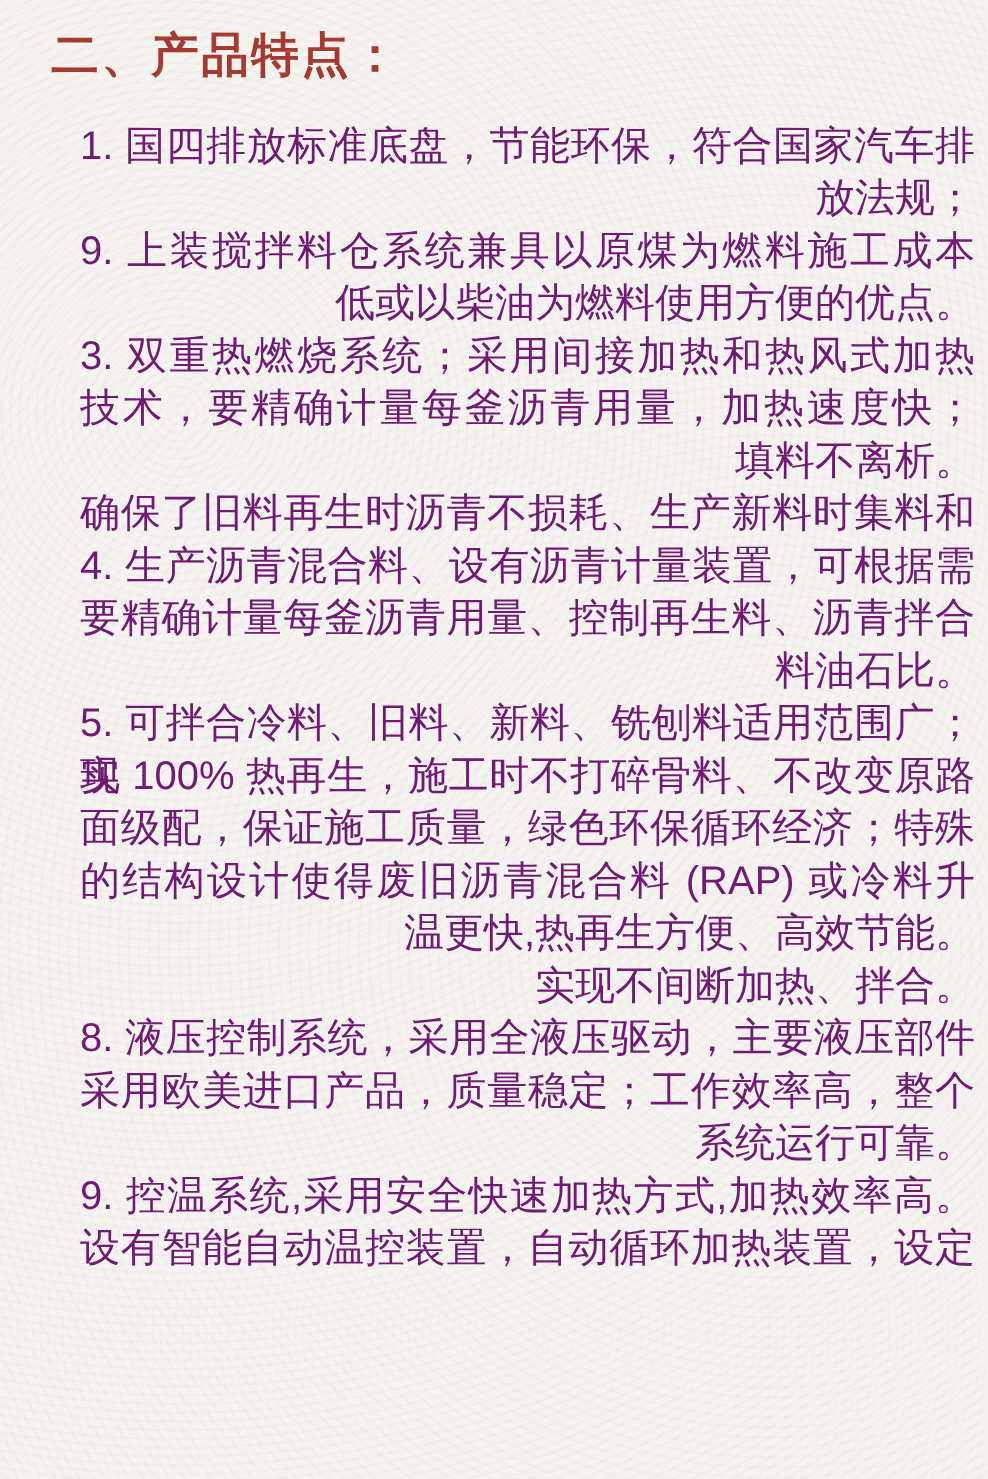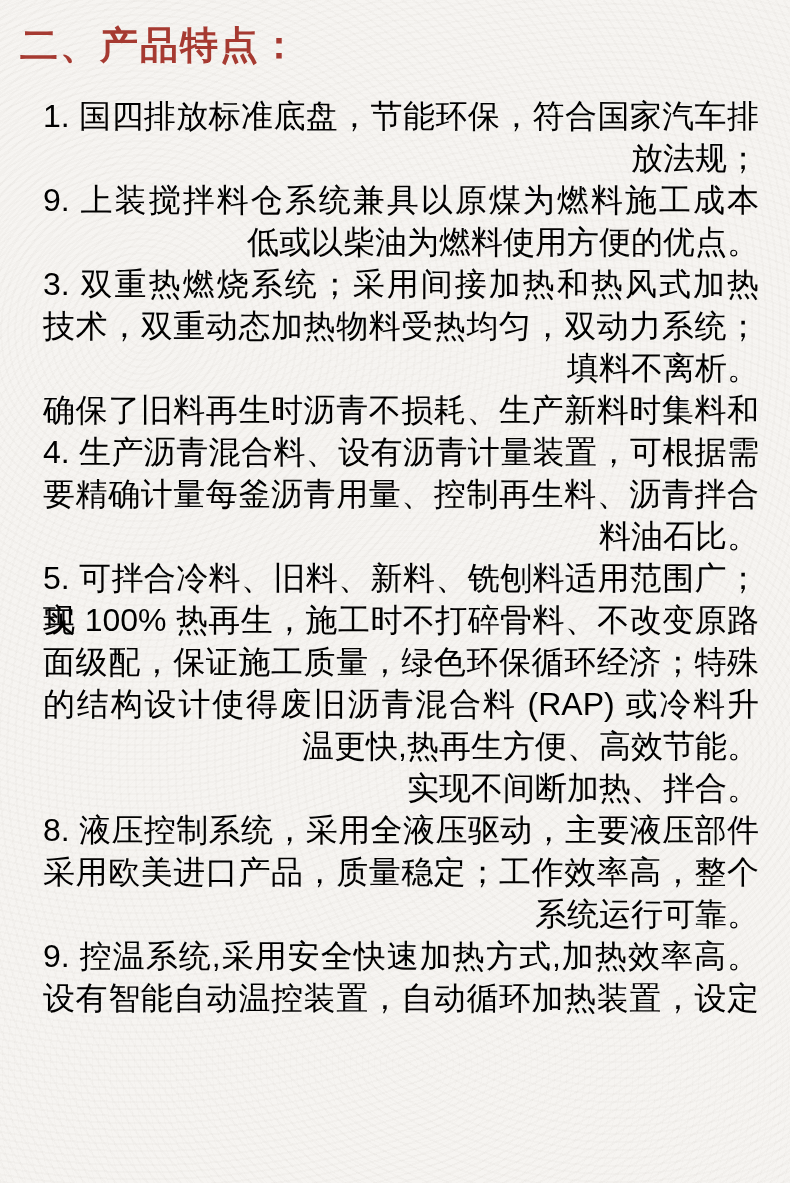--- a/index.html
+++ b/index.html
@@ -15,37 +15,37 @@
     
     background-image:
       repeating-radial-gradient(circle at 18% 28%, rgba(140,130,118,0.035) 0 2px, rgba(255,255,255,0.0) 2px 7px),
       repeating-radial-gradient(circle at 78% 64%, rgba(140,130,118,0.03) 0 2px, rgba(255,255,255,0.0) 2px 8px),
       repeating-radial-gradient(circle at 52% 90%, rgba(150,140,128,0.028) 0 1px, rgba(255,255,255,0.0) 1px 6px);
   }
   .page {
     box-sizing: border-box;
     width: 790px;
     height: 1183px;
-    padding: 22px 26px 0 20px;
+    padding: 22px 26px 0 41px;
     border-radius: 17px;
   }
   .title {
     margin: 0;
     font-size: 38px;
     line-height: 46px;
     font-weight: bold;
     letter-spacing: 2px;
     color: #a63a31;
   }
   .features {
     margin: 27px 0 16px 23px;
     width: 716px;
     font-size: 32px;
     line-height: 42px;
-    color: #000000;
+    color: #701a75;
     font-weight: 400;
   }
   .feature { margin: 0; padding: 0; }
   .line {
     white-space: nowrap;
     height: 42px;
     overflow: visible;
     text-align: right;
   }
   
@@ -70,21 +70,21 @@
       <div class="line">放法规；</div>
     </section>
 
     <section class="feature">
       <div class="line fill">9. 上装搅拌料仓系统兼具以原煤为燃料施工成本</div>
       <div class="line">低或以柴油为燃料使用方便的优点。</div>
     </section>
 
     <section class="feature">
       <div class="line fill">3. 双重热燃烧系统；采用间接加热和热风式加热</div>
-      <div class="line fill">技术，双重动态加热物料受热均匀，双动力系统；</div>
+      <div class="line fill">技术，要精确计量每釜沥青用量，加热速度快；</div>
       <div class="line">填料不离析。</div>
       <div class="line fill">确保了旧料再生时沥青不损耗、生产新料时集料和</div>
     </section>
 
     <section class="feature">
       <div class="line fill">4. 生产沥青混合料、设有沥青计量装置，可根据需</div>
       <div class="line fill">要精确计量每釜沥青用量、控制再生料、沥青拌合</div>
       <div class="line">料油石比。</div>
     </section>
 

